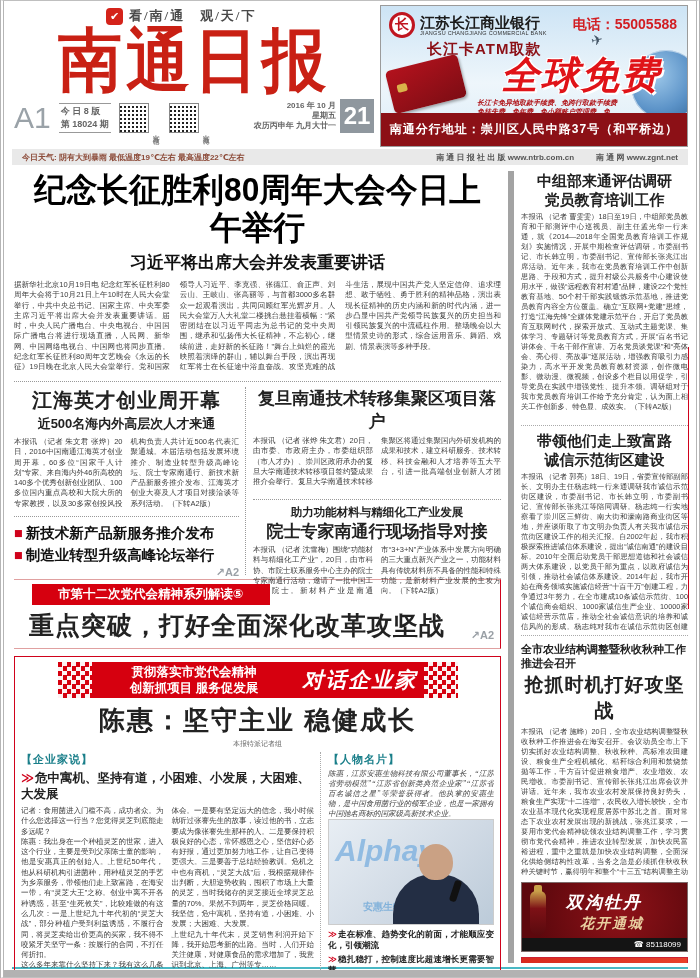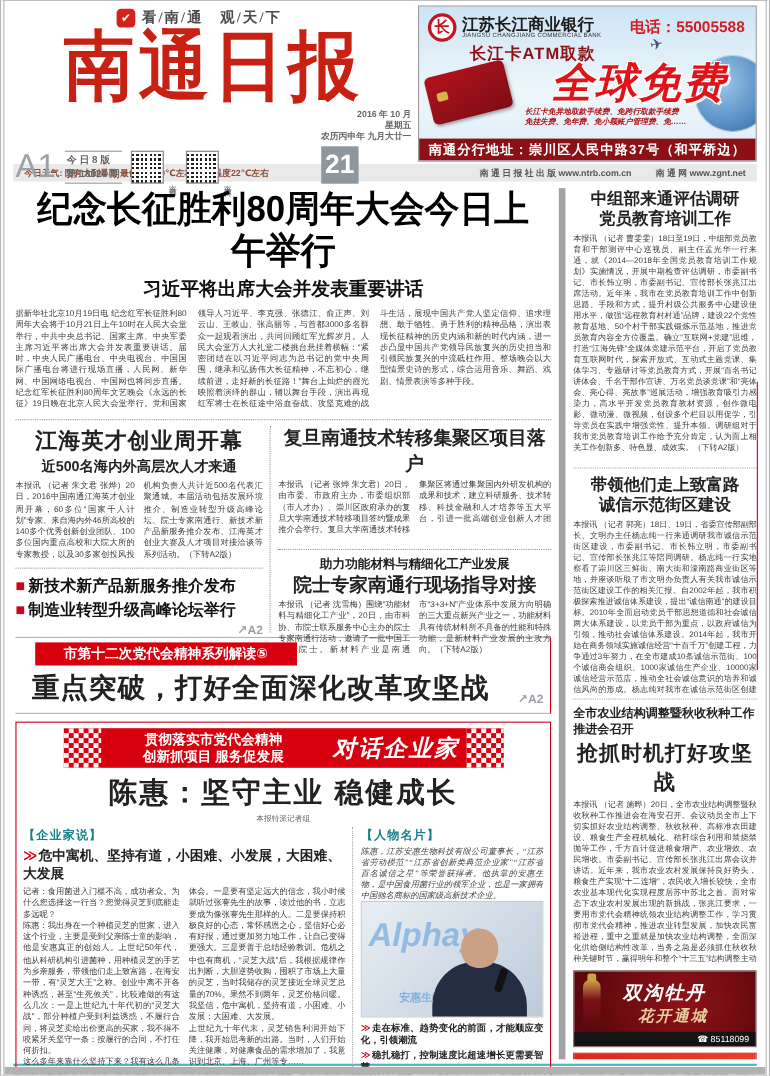--- a/index.html
+++ b/index.html
@@ -17,21 +17,21 @@
   .paper-name{font-family:"Liberation Serif","DejaVu Serif",serif;font-weight:900;color:#c92014;
               font-size:64px;line-height:72px;letter-spacing:4px;text-align:center;transform:scaleY(1.08);}
   .mh-meta{display:flex;align-items:flex-end;gap:8px;margin-top:2px;}
   .a1{font-size:30px;color:#9aa2a8;line-height:30px;font-weight:400;}
   .edition{font-size:9px;color:#666;font-weight:bold;line-height:13px;border-top:1px solid #999;border-bottom:1px solid #999;padding:1px 2px;}
   .qr-wrap{display:flex;align-items:flex-end;gap:2px;}
   .qr{width:30px;height:30px;background:
       repeating-linear-gradient(0deg,#111 0 2px,#fff 2px 4px),
       repeating-linear-gradient(90deg,#111 0 2px,#fff 2px 4px);background-blend-mode:screen;border:1px solid #888;}
   .qr-label{writing-mode:vertical-rl;font-size:7px;color:#777;letter-spacing:1px;}
-  .dateblock{display:flex;align-items:flex-start;gap:4px;margin-left:auto;flex-direction:column;}
+  .dateblock{display:flex;align-items:center;gap:4px;margin-left:auto;}
   .datelines{font-size:8px;color:#666;text-align:right;line-height:10px;font-weight:bold;}
   .daybox{width:34px;height:34px;background:#8f979e;color:#fff;font-size:24px;font-weight:bold;
           display:flex;align-items:center;justify-content:center;}
   
   .bank-ad{flex:1;position:relative;border:1px solid #9b9b9b;background:linear-gradient(180deg,#cde4f5 0%,#eef6fb 55%,#dcecf7 100%);overflow:hidden;}
   .ba-row{display:flex;align-items:center;gap:5px;padding:6px 6px 0 8px;}
   .ba-logo{width:26px;height:26px;border:3px solid #c01620;border-radius:50%;color:#c01620;
            font-weight:900;font-size:14px;display:flex;align-items:center;justify-content:center;background:#fff;}
   .ba-name{color:#1c1c1c;font-weight:900;font-size:15px;line-height:15px;}
   .ba-en{color:#333;font-size:5.5px;letter-spacing:.3px;}
@@ -41,21 +41,21 @@
           font-weight:900;font-style:italic;font-size:38px;letter-spacing:2px;
           text-shadow:-1px -1px 0 #fff,1px -1px 0 #fff,-1px 1px 0 #fff,2px 2px 0 #fff;}
   .ba-small{position:absolute;left:96px;top:92px;color:#b01318;font-size:7px;line-height:9px;font-style:italic;font-weight:bold;}
   .ba-plane{position:absolute;right:84px;top:26px;color:#456;font-size:14px;transform:rotate(-12deg);}
   .ba-globe{position:absolute;right:-14px;top:44px;width:70px;height:70px;border-radius:50%;
             background:radial-gradient(circle at 35% 35%,#9fc9ea 0%,#5c93c8 55%,#2f6396 100%);
             box-shadow:inset 0 0 0 1px #ffffff88;}
   .ba-card{position:absolute;left:8px;top:56px;width:74px;height:44px;background:linear-gradient(160deg,#b3121d,#7d0d14);
            border-radius:5px;transform:rotate(-14deg);box-shadow:1px 2px 3px #0005;}
   .ba-chip{position:absolute;left:8px;top:16px;width:10px;height:8px;background:#d9b24a;border-radius:2px;}
-  .ba-addr{position:absolute;left:0;right:0;bottom:0;height:20px;background:#8c1016;color:#fff;
+  .ba-addr{position:absolute;left:0;right:0;bottom:0;height:33px;background:#8c1016;color:#fff;
            font-weight:900;font-size:12px;display:flex;align-items:center;justify-content:center;letter-spacing:1px;}
   
   .infobar{height:16px;margin:2px 8px 0 8px;background:#e9e9e9;display:flex;align-items:center;
            font-size:8px;font-weight:bold;padding:0 10px;}
   .weather{color:#8c4a38;}
   .pubinfo{margin-left:auto;color:#555;display:flex;gap:22px;}
   
   .main-row{display:flex;margin:6px 8px 0 10px;position:relative;height:792px;}
   .left-main{width:506px;padding-right:7px;border-right:6px solid #a3a3a3;position:relative;}
   .red-seg{position:absolute;right:-1px;top:176px;width:1px;height:262px;background:#d0021b;}

